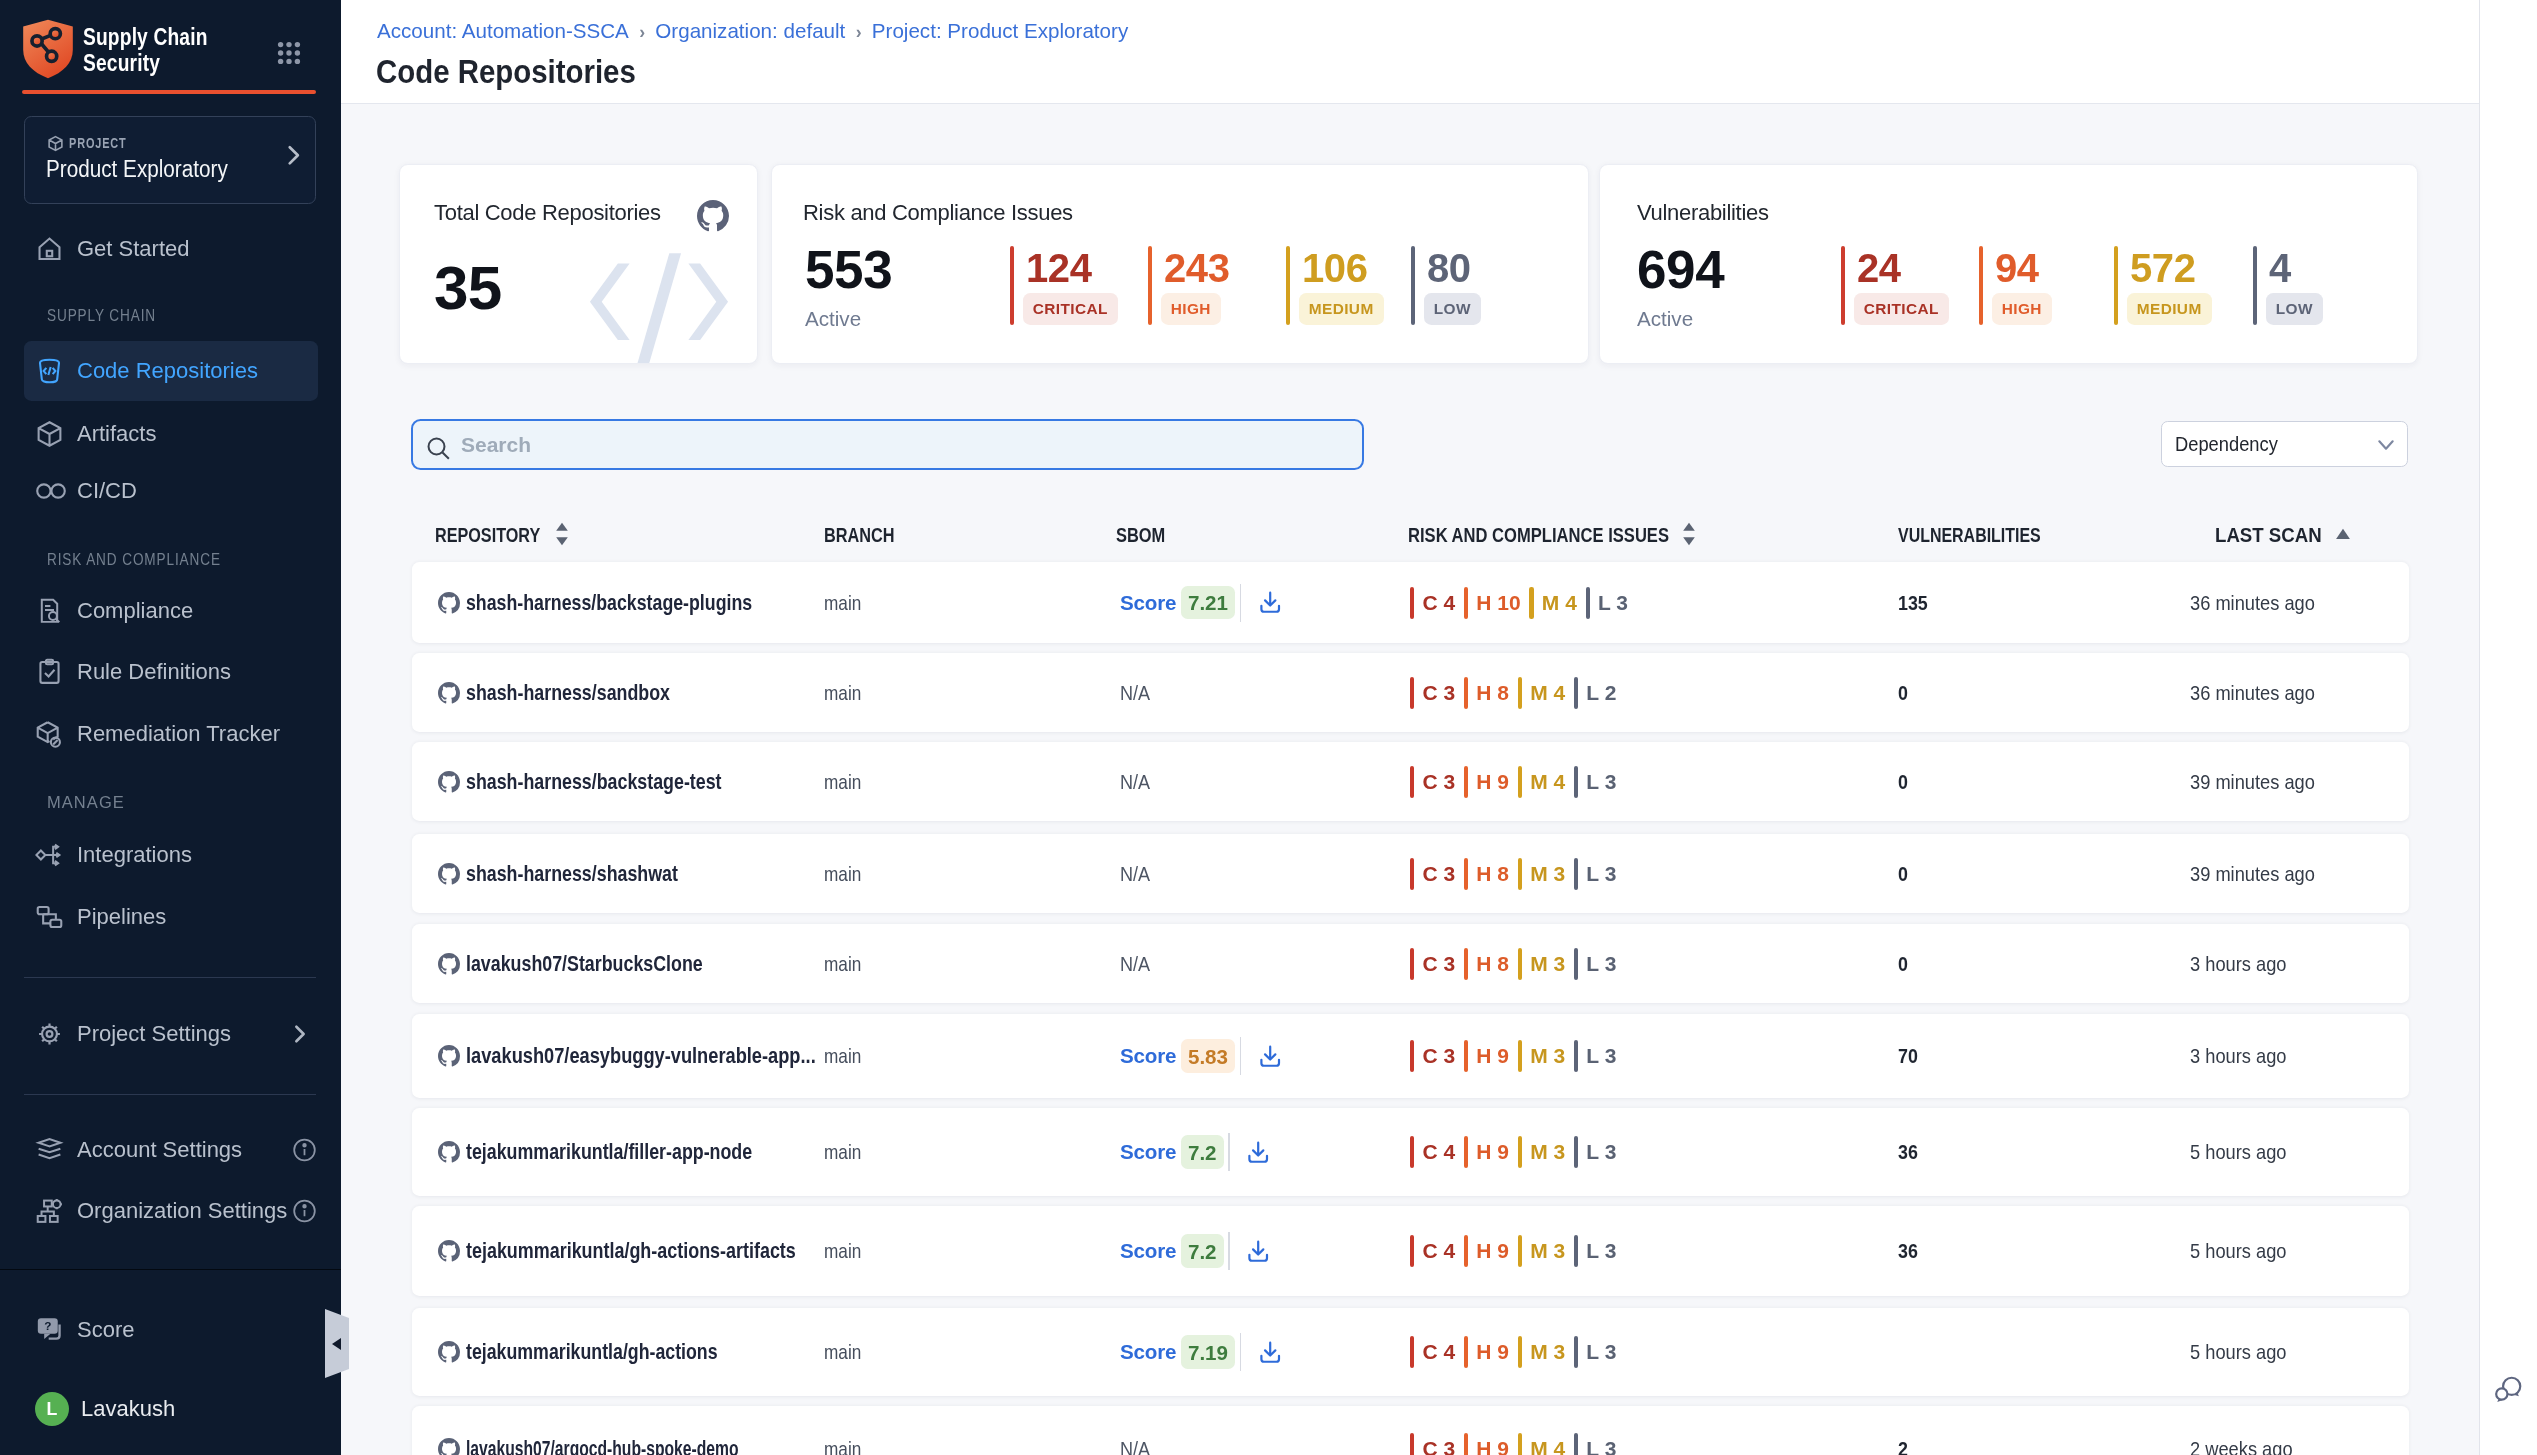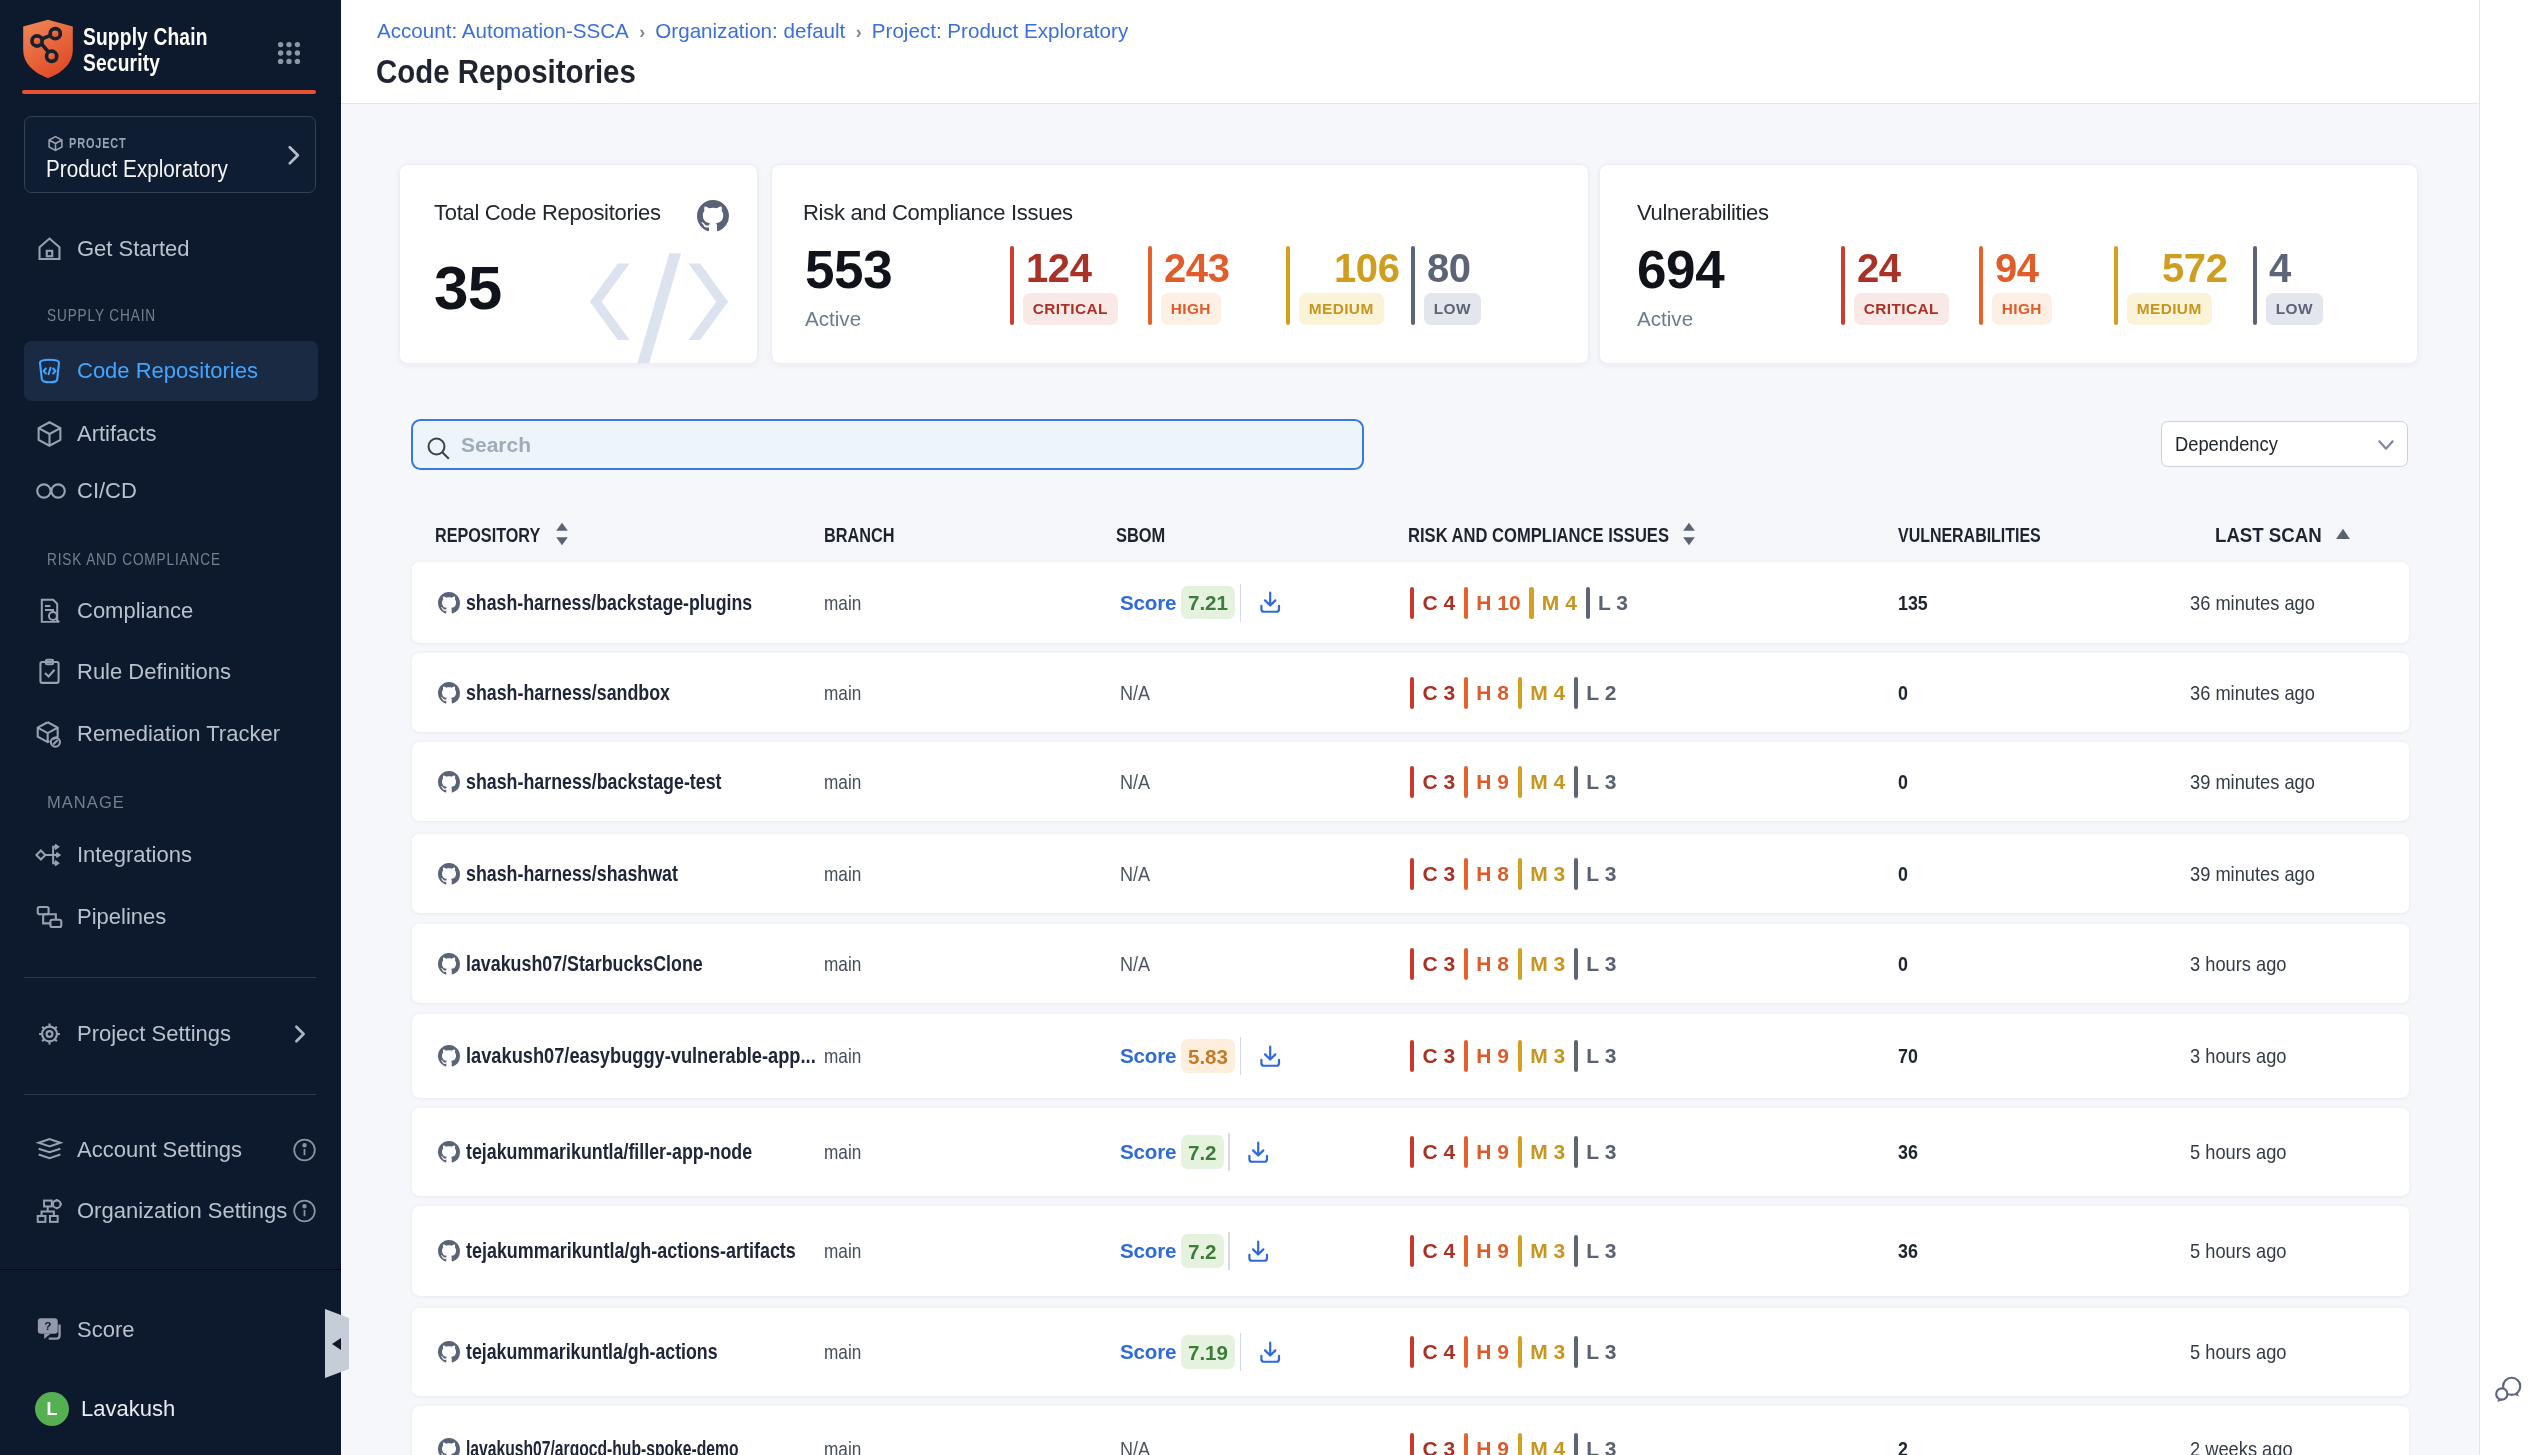--- a/index.html
+++ b/index.html
@@ -7,21 +7,21 @@
 .abs { position:absolute; }
 
 #header { position:absolute; left:341px; top:0; width:2138px; height:104px; background:#fff; border-bottom:1.5px solid #e4e7ee; }
 #content { position:absolute; left:341px; top:104px; width:2138px; height:1352px; background:#f6f7fa; }
 #rightstrip { position:absolute; left:2479px; top:0; width:59px; height:1455px; background:#fff; border-left:1.5px solid #e2e4eb; }
 #sidebar { position:absolute; left:0; top:0; width:341px; height:1455px; background:#0d1a2d; }
 #sbbottom { position:absolute; left:0; top:1269px; width:341px; height:186px; background:#0d1a2d; border-top:1.5px solid #030911; }
 
 .sb-title { position:absolute; left:83px; top:24px; color:#fff; font-size:24px; line-height:26px; font-weight:700; transform:scaleX(0.8); transform-origin:0 0; letter-spacing:0.2px; }
 .sb-rule { position:absolute; left:22px; top:90px; width:294px; height:3.7px; background:#e8502f; border-radius:2.2px; }
-.sb-proj { position:absolute; left:23.5px; top:116px; width:292px; height:77px; background:#0f1d33; border:1.5px solid #334159; border-radius:7.3px; }
+.sb-proj { position:absolute; left:23.5px; top:116px; width:292px; height:88px; background:#0f1d33; border:1.5px solid #334159; border-radius:7.3px; }
 .sb-proj-label { position:absolute; left:44px; top:18.4px; color:#99a3b3; font-size:14px; font-weight:700; letter-spacing:1.1px; transform:scaleX(0.78); transform-origin:0 0; }
 .sb-proj-name { position:absolute; left:21px; top:39px; color:#f4f6f8; font-size:23px; transform:scaleX(0.9); transform-origin:0 0; }
 .navitem { position:absolute; left:0; width:341px; height:59px; color:#b9c1cd; font-size:22px; }
 .navitem .nt { position:absolute; left:77px; top:50%; transform:translateY(-50%); white-space:nowrap; }
 .navitem svg { position:absolute; left:35px; top:50%; transform:translateY(-50%); }
 .navpill { position:absolute; left:23.5px; width:294px; height:60px; background:#1a2a43; border-radius:7.3px; }
 .sb-label { position:absolute; left:47px; transform:translateY(-50%) scaleX(0.8); transform-origin:0 50%; color:#74808f; font-size:17px; font-weight:400; letter-spacing:1.1px; }
 .sb-div { position:absolute; left:23.5px; width:292px; height:0; border-top:1.5px solid #2b3850; }
 .navitem svg.inf { position:absolute; left:292px; top:50%; transform:translateY(-50%); }
 
@@ -33,21 +33,21 @@
 .card-h { position:absolute; top:31px; font-size:22px; color:#22272f; letter-spacing:-0.3px; }
 .bignum { position:absolute; font-size:62px; line-height:1; font-weight:700; color:#10131a; letter-spacing:-0.7px; }
 .bignum2 { position:absolute; font-size:53px; line-height:1; font-weight:700; color:#10131a; letter-spacing:-0.4px;text-align:right; }
 .active-lbl { position:absolute; font-size:20.6px; color:#6f7a90; }
 .sg { position:absolute; width:169px; height:79px; }
 .sg .bar { position:absolute; left:0; top:0; width:4.4px; height:79px; border-radius:2.2px; }
 .sg .n { position:absolute; left:16px; top:2.2px; font-size:40px; line-height:1; font-weight:700; letter-spacing:-0.4px; }
 .sg .b { position:absolute; left:12.5px; top:47px; font-size:15.4px; line-height:18.4px; font-weight:700; letter-spacing:0.4px; padding:6.6px 10.3px; border-radius:7.3px; }
 .c-crit .bar { background:#cd3d2e; } .c-crit .n { color:#a93226; } .c-crit .b { background:#f8e9e7; color:#a93226; }
 .c-high .bar { background:#e6622c; } .c-high .n { color:#e05c2b; } .c-high .b { background:#fcefe4; color:#e05c2b; }
-.c-med .bar { background:#d4a01e; } .c-med .n { color:#cf9d20;margin-left:32px; } .c-med .b { background:#faf3d8; color:#c7961e; }
+.c-med .bar { background:#d4a01e; } .c-med .n { color:#cf9d20; } .c-med .b { background:#faf3d8; color:#c7961e; }
 .c-low .bar { background:#5c6478; } .c-low .n { color:#5d6477; } .c-low .b { background:#e4e6ed; color:#5d6477; }
 
 #search { position:absolute; left:411px; top:419px; width:953px; height:51px; background:#edf4fa; border:2.2px solid #3779e3; border-radius:9.5px; }
 #search .ph { position:absolute; left:48px; top:50%; transform:translateY(-50%); color:#9fabb9; font-size:21px;font-weight:bold; }
 #dropdown { position:absolute; left:2161px; top:421px; width:247px; height:46px; background:#fff; border:1.5px solid #ccd1de; border-radius:6.6px; }
 #dropdown .dt { position:absolute; left:12.5px; top:50%; transform:translateY(-50%) scaleX(0.872); transform-origin:0 50%; color:#22262e; font-size:21px; }
 
 .th { position:absolute; top:523px; font-size:20.6px; font-weight:700; color:#1e242f; transform-origin:0 50%; }
 .row { position:absolute; left:412px; width:1997px; background:#fff; border-radius:7.3px; box-shadow:0 0.7px 3.7px rgba(30,40,70,0.07); }
 .rc { position:absolute; top:50%; transform:translateY(-50%); }

